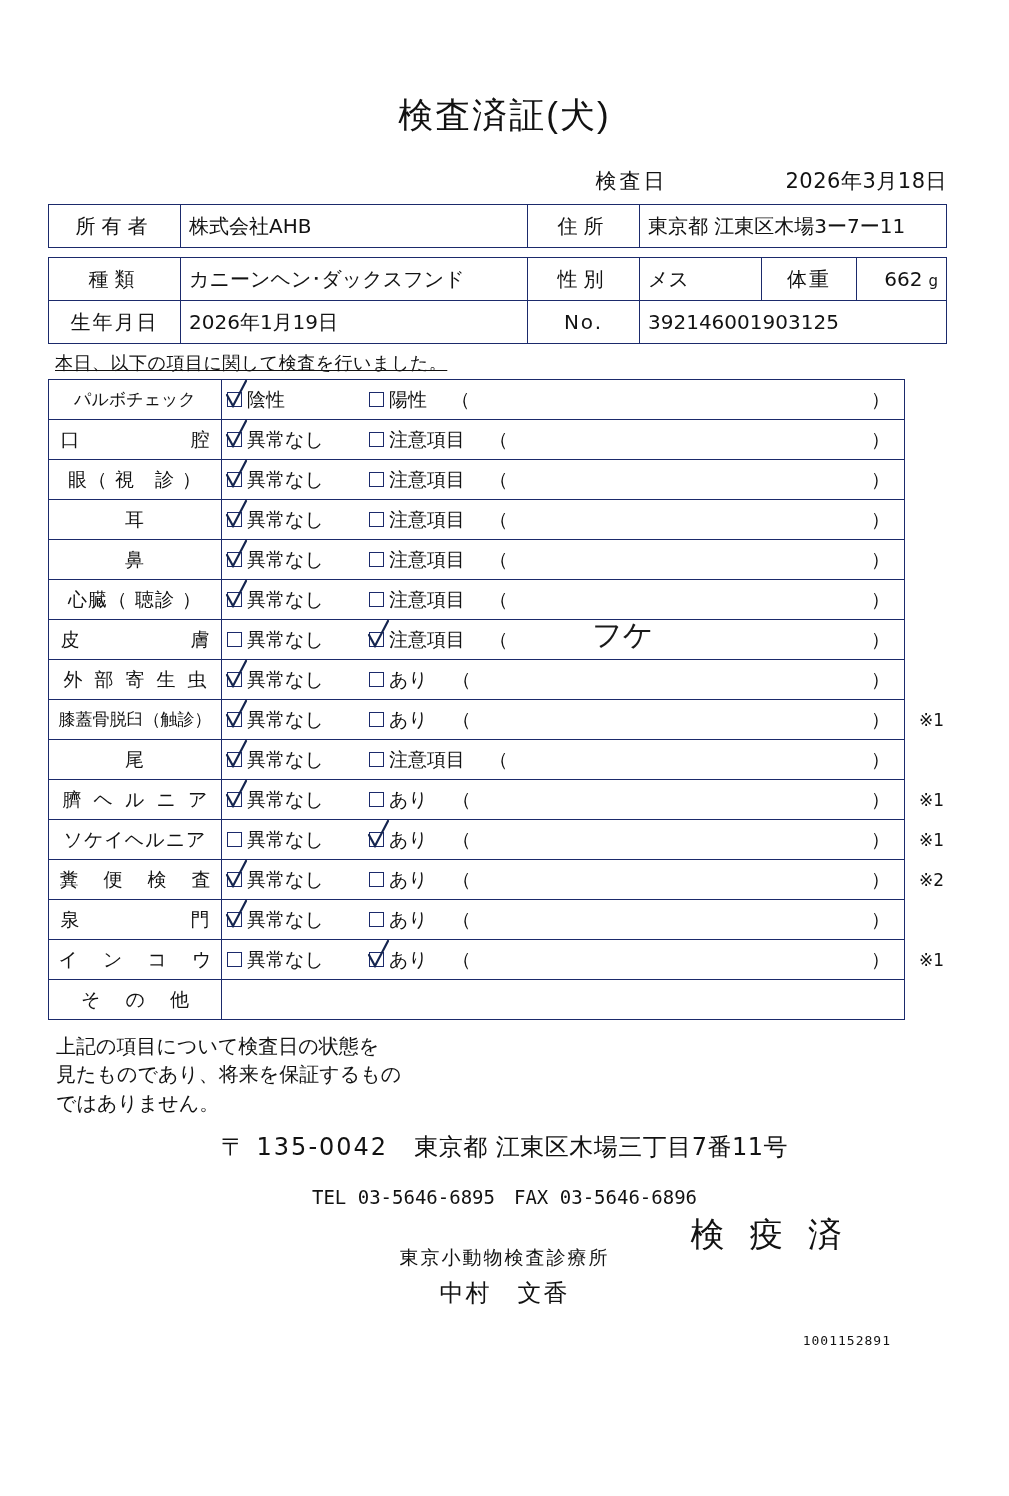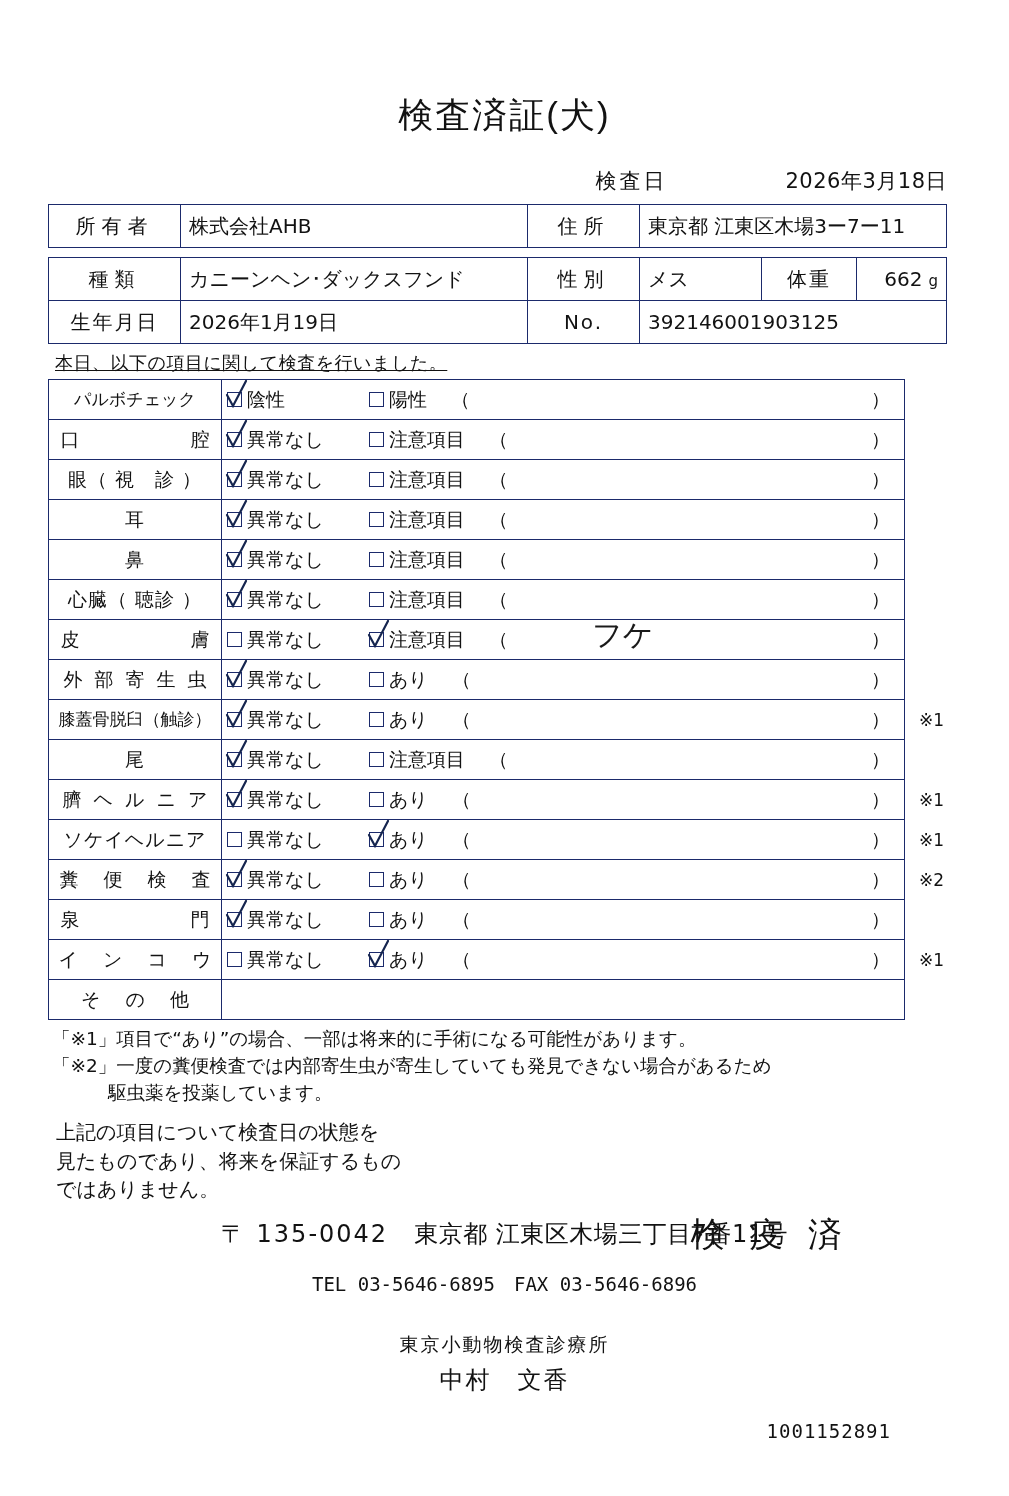--- a/index.html
+++ b/index.html
@@ -236,21 +236,21 @@
   .person {
     text-align: center;
     margin-top: 6px;
     font-size: 24px;
     letter-spacing: 2px;
     font-family: "DejaVu Sans", sans-serif;
   }
   .serial {
     text-align: right;
     margin: 24px 118px 0 0;
-    font-size: 19px;
+    font-size: 13px;
     font-family: "DejaVu Sans Mono", monospace;
     letter-spacing: 1px;
   }
 </style>
 </head>
 <body>
 
 <div class="page">
 
   <div class="title">検査済証(犬)</div>
@@ -653,25 +653,20 @@
             </td>
           </tr>
           <tr>
             <td class="item-name sp3 other-row">そ　の　他</td>
             <td class="other-row"></td>
           </tr>
         </tbody>
     </table>
   </div>
 
-  <div class="footnotes">
-    <div>「※1」項目で“あり”の場合、一部は将来的に手術になる可能性があります。</div>
-    <div>「※2」一度の糞便検査では内部寄生虫が寄生していても発見できない場合があるため</div>
-    <div class="indent">駆虫薬を投薬しています。</div>
-  </div>
 
   <div class="statement">
     <div>上記の項目について検査日の状態を</div>
     <div>見たものであり、将来を保証するもの</div>
     <div>ではありません。</div>
   </div>
 
   <div class="stamp">検 疫 済</div>
 
   <div class="addr">

